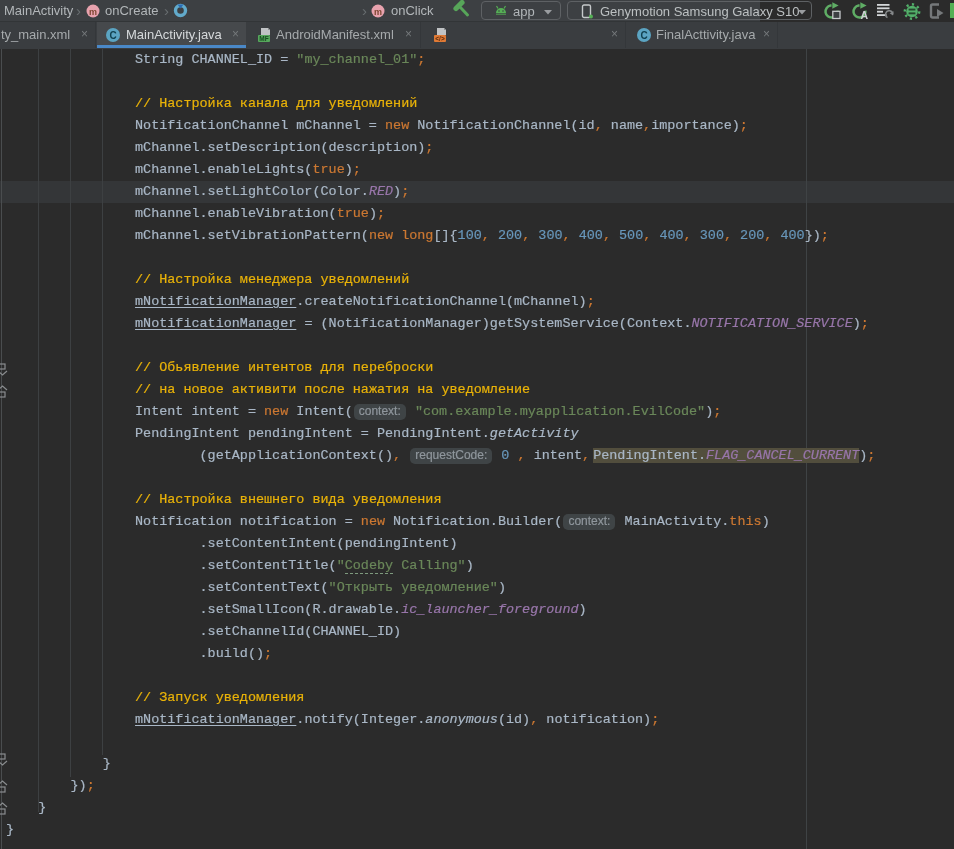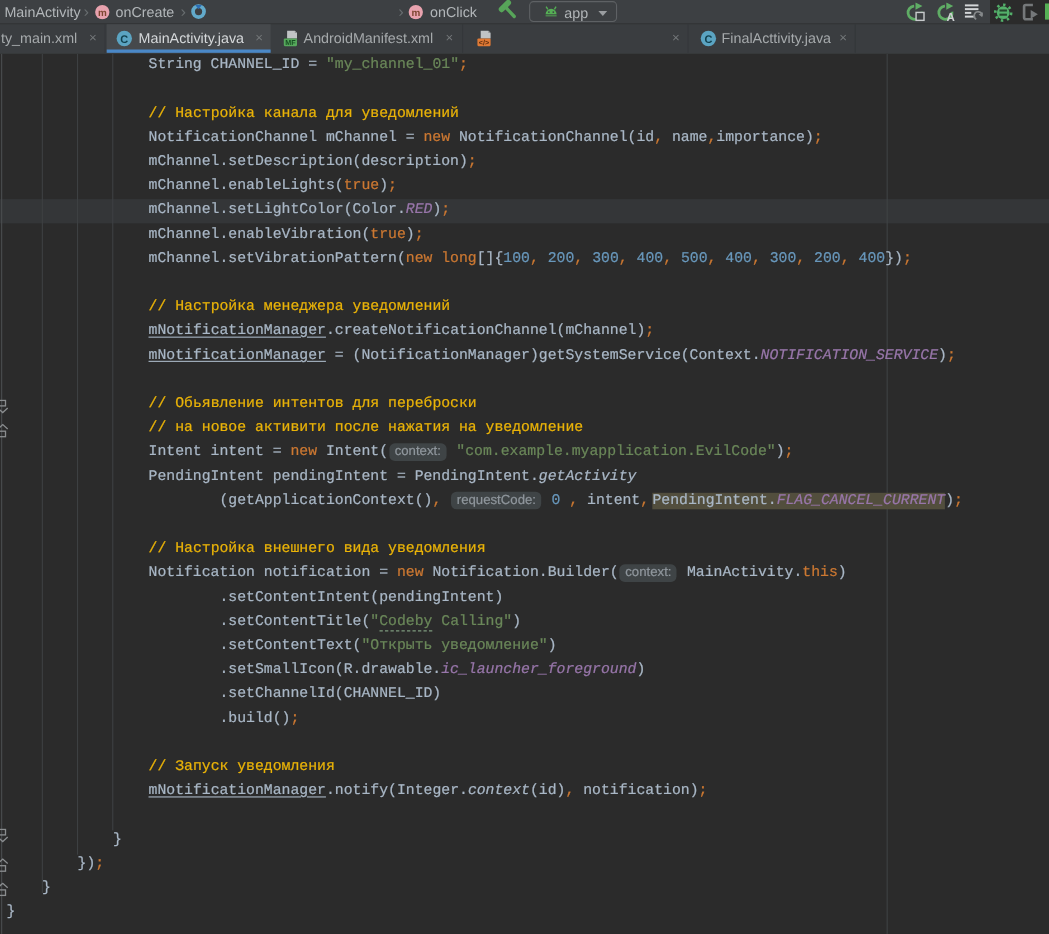--- a/index.html
+++ b/index.html
@@ -1,16 +1,16 @@
 <!DOCTYPE html>
 <html><head><meta charset="utf-8">
 <style>
 html,body{margin:0;padding:0;background:#2b2b2b;width:954px;height:849px;overflow:hidden}
 *{box-sizing:border-box}
-#top{position:absolute;left:0;top:0;width:900px;height:22px;background:#3d4043;border-bottom:1px solid #323537}
+#top{position:absolute;left:0;top:0;width:760px;height:22px;background:#3d4043;border-bottom:1px solid #323537}
 #tabs{position:absolute;left:0;top:22px;width:954px;height:27px;background:#3a3d40}
 #editor{position:absolute;left:0;top:49px;width:954px;height:800px;background:#2b2b2b}
 .bc{position:absolute;top:0;height:22px;line-height:22px;font-family:"Liberation Sans",sans-serif;font-size:13px;color:#b2b6b9;white-space:nowrap}
 .sep{position:absolute;top:0;height:22px;line-height:21px;font-family:"Liberation Sans",sans-serif;font-size:15px;color:#686d70}
 .tabtext{position:absolute;top:0;height:26px;line-height:26px;font-family:"Liberation Sans",sans-serif;font-size:13px;color:#a6aaac;white-space:nowrap}
 .x{position:absolute;top:0;height:26px;line-height:25px;font-family:"Liberation Sans",sans-serif;font-size:12px;color:#75797b}
 .ico{position:absolute}
 .ico svg{display:block}
 pre{margin:0;position:absolute;left:0;top:0;font-family:"Liberation Mono",monospace;font-size:13.45px;line-height:22px;color:#a9b7c6;padding:0 0 0 6px;white-space:pre;-webkit-text-stroke:0.2px}
 .k{color:#cc7832}
@@ -72,20 +72,34 @@
           <rect x="2" y="8.5" width="10" height="1.5" fill="#55b055" opacity="0.6"></rect>
         </svg>
       </span>
     <span class="bc" style="left:31px;top:-1px">app</span>
     <span class="ico" style="left:61px;top:7px">
         <svg width="10" height="6">
           <path d="M1 1 L5 5.5 L9 1 Z" fill="#9a9da0"></path>
         </svg>
       </span>
   </div>
+  <div style="position:absolute;left:567px;top:1px;width:245px;height:19px;border:1px solid #5e6164;border-radius:4px">
+    <span class="ico" style="left:13px;top:2px">
+        <svg width="12" height="15">
+          <rect x="1.5" y="1" width="8" height="12.5" rx="1.5" fill="none" stroke="#c6c9cb" stroke-width="1.4"></rect>
+          <circle cx="10" cy="12.5" r="2" fill="#55b055"></circle>
+        </svg>
+      </span>
+    <span class="bc" style="left:32px;top:-1px;color:#bcc0c2">Genymotion Samsung Galaxy S10</span>
+    <span class="ico" style="left:229px;top:7px">
+        <svg width="10" height="6">
+          <path d="M1 1 L5 5.5 L9 1 Z" fill="#9a9da0"></path>
+        </svg>
+      </span>
+  </div>
   <span class="ico" style="left:823px;top:2px">
       <svg width="19" height="18">
         <circle cx="8.5" cy="9.5" r="6" fill="none" stroke="#5fad65" stroke-width="2.5" stroke-dasharray="28.5 9.2" transform="rotate(-8 8.5 9.5)"></circle>
         <path d="M9.3 0.2 L15.6 3.5 L9.3 6.8 Z" fill="#5fad65"></path>
         <rect x="9.8" y="9.3" width="7.2" height="7.2" fill="#3d4043" stroke="#c7cacc" stroke-width="1.3"></rect>
       </svg>
     </span>
   <span class="ico" style="left:851px;top:2px">
       <svg width="19" height="18">
         <circle cx="8.5" cy="9.5" r="6" fill="none" stroke="#5fad65" stroke-width="2.5" stroke-dasharray="28.5 9.2" transform="rotate(-8 8.5 9.5)"></circle>
@@ -198,21 +212,21 @@
                 <span class="c">// Настройка внешнего вида уведомления</span>
                 Notification notification = <span class="k">new</span> Notification.Builder(<span class="chip">context:</span> MainActivity.<span class="k">this</span>)
                         .setContentIntent(pendingIntent)
                         .setContentTitle(<span class="s">"<span class="su">Codeby</span> Calling"</span>)
                         .setContentText(<span class="s">"Открыть уведомление"</span>)
                         .setSmallIcon(R.drawable.<span class="p">ic_launcher_foreground</span>)
                         .setChannelId(CHANNEL_ID)
                         .build()<span class="k">;</span>
 
                 <span class="c">// Запуск уведомления</span>
-                <span class="u">mNotificationManager</span>.notify(Integer.<span class="it">context</span>(id)<span class="k">,</span> notification)<span class="k">;</span>
+                <span class="u">mNotificationManager</span>.notify(Integer.<span class="it">anonymous</span>(id)<span class="k">,</span> notification)<span class="k">;</span>
 
             }
         })<span class="k">;</span>
     }
 }</pre>
   <span class="fold" style="top:314px"><svg width="10" height="16">
         <rect x="-2" y="1" width="7" height="5" fill="none" stroke="#8a8d8f" stroke-width="1.2"></rect>
         <path d="M-2 8 L2.5 12 L7 8" fill="none" stroke="#8a8d8f" stroke-width="1.2"></path>
       </svg></span>
   <span class="fold" style="top:336px"><svg width="10" height="16">

